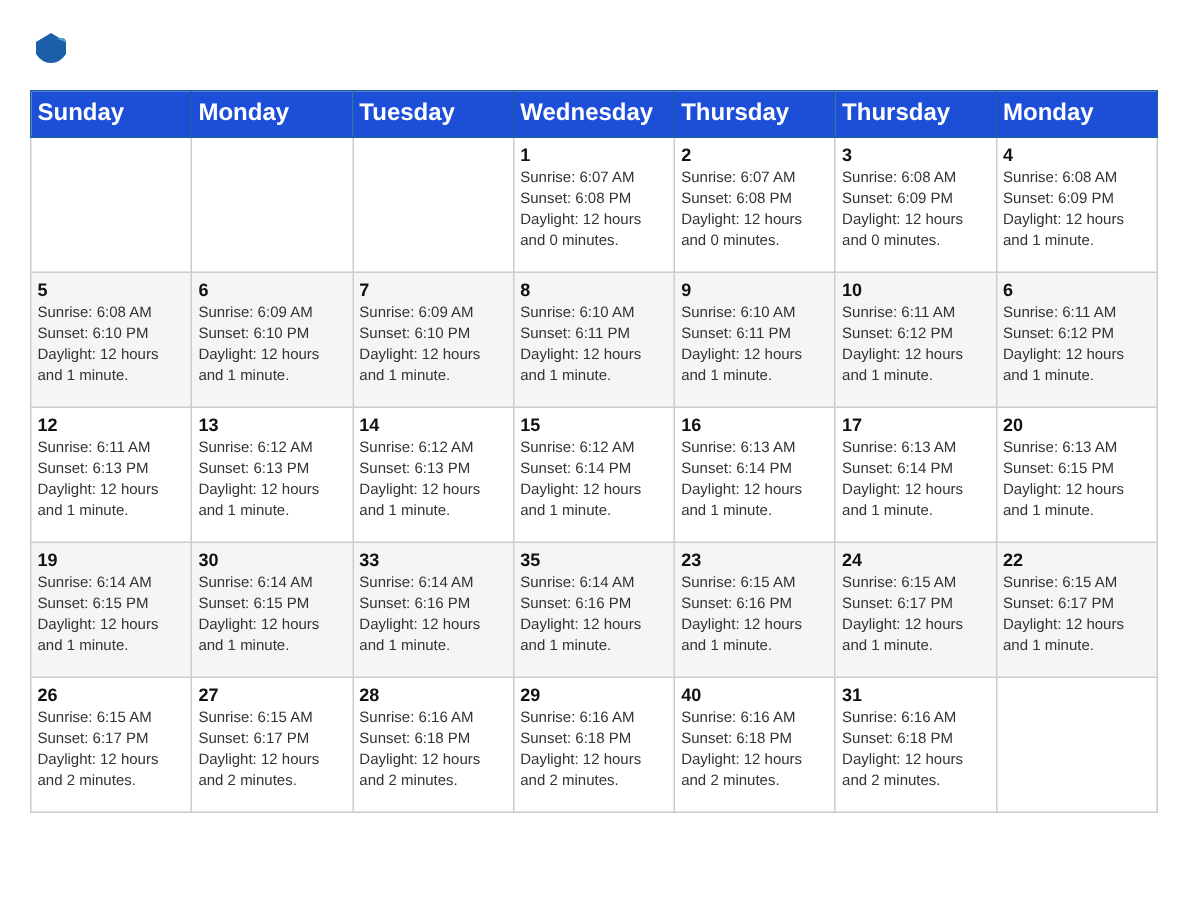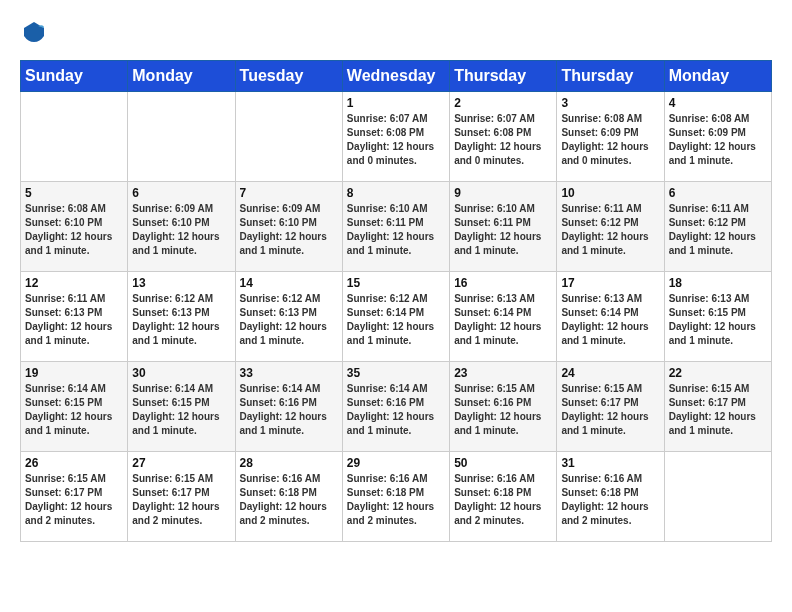--- a/index.html
+++ b/index.html
@@ -77,21 +77,20 @@
     .day-number {
       font-weight: bold;
       font-size: 12px;
       margin-bottom: 2px;
       color: #111;
     }
     .day-info {
       font-size: 10px;
       color: #333;
       line-height: 1.4;
-      font-weight: bold;
     }
     .empty-cell {
       background: #fff !important;
     }
   </style>
 </head>
 <body>
 
 <div class="header">
   <div class="logo">
@@ -229,21 +228,21 @@
 Sunset: 6:14 PM
 Daylight: 12 hours and 1 minute.</div>
         </td>
         <td>
           <div class="day-number">17</div>
           <div class="day-info" style="white-space: pre-line;">Sunrise: 6:13 AM
 Sunset: 6:14 PM
 Daylight: 12 hours and 1 minute.</div>
         </td>
         <td>
-          <div class="day-number">18</div>
+          <div class="day-number">20</div>
           <div class="day-info" style="white-space: pre-line;">Sunrise: 6:13 AM
 Sunset: 6:15 PM
 Daylight: 12 hours and 1 minute.</div>
         </td>
       </tr>
       <tr>
         <td>
           <div class="day-number">19</div>
           <div class="day-info" style="white-space: pre-line;">Sunrise: 6:14 AM
 Sunset: 6:15 PM
@@ -305,21 +304,21 @@
 Sunset: 6:18 PM
 Daylight: 12 hours and 2 minutes.</div>
         </td>
         <td>
           <div class="day-number">29</div>
           <div class="day-info" style="white-space: pre-line;">Sunrise: 6:16 AM
 Sunset: 6:18 PM
 Daylight: 12 hours and 2 minutes.</div>
         </td>
         <td>
-          <div class="day-number">50</div>
+          <div class="day-number">40</div>
           <div class="day-info" style="white-space: pre-line;">Sunrise: 6:16 AM
 Sunset: 6:18 PM
 Daylight: 12 hours and 2 minutes.</div>
         </td>
         <td>
           <div class="day-number">31</div>
           <div class="day-info" style="white-space: pre-line;">Sunrise: 6:16 AM
 Sunset: 6:18 PM
 Daylight: 12 hours and 2 minutes.</div>
         </td>

